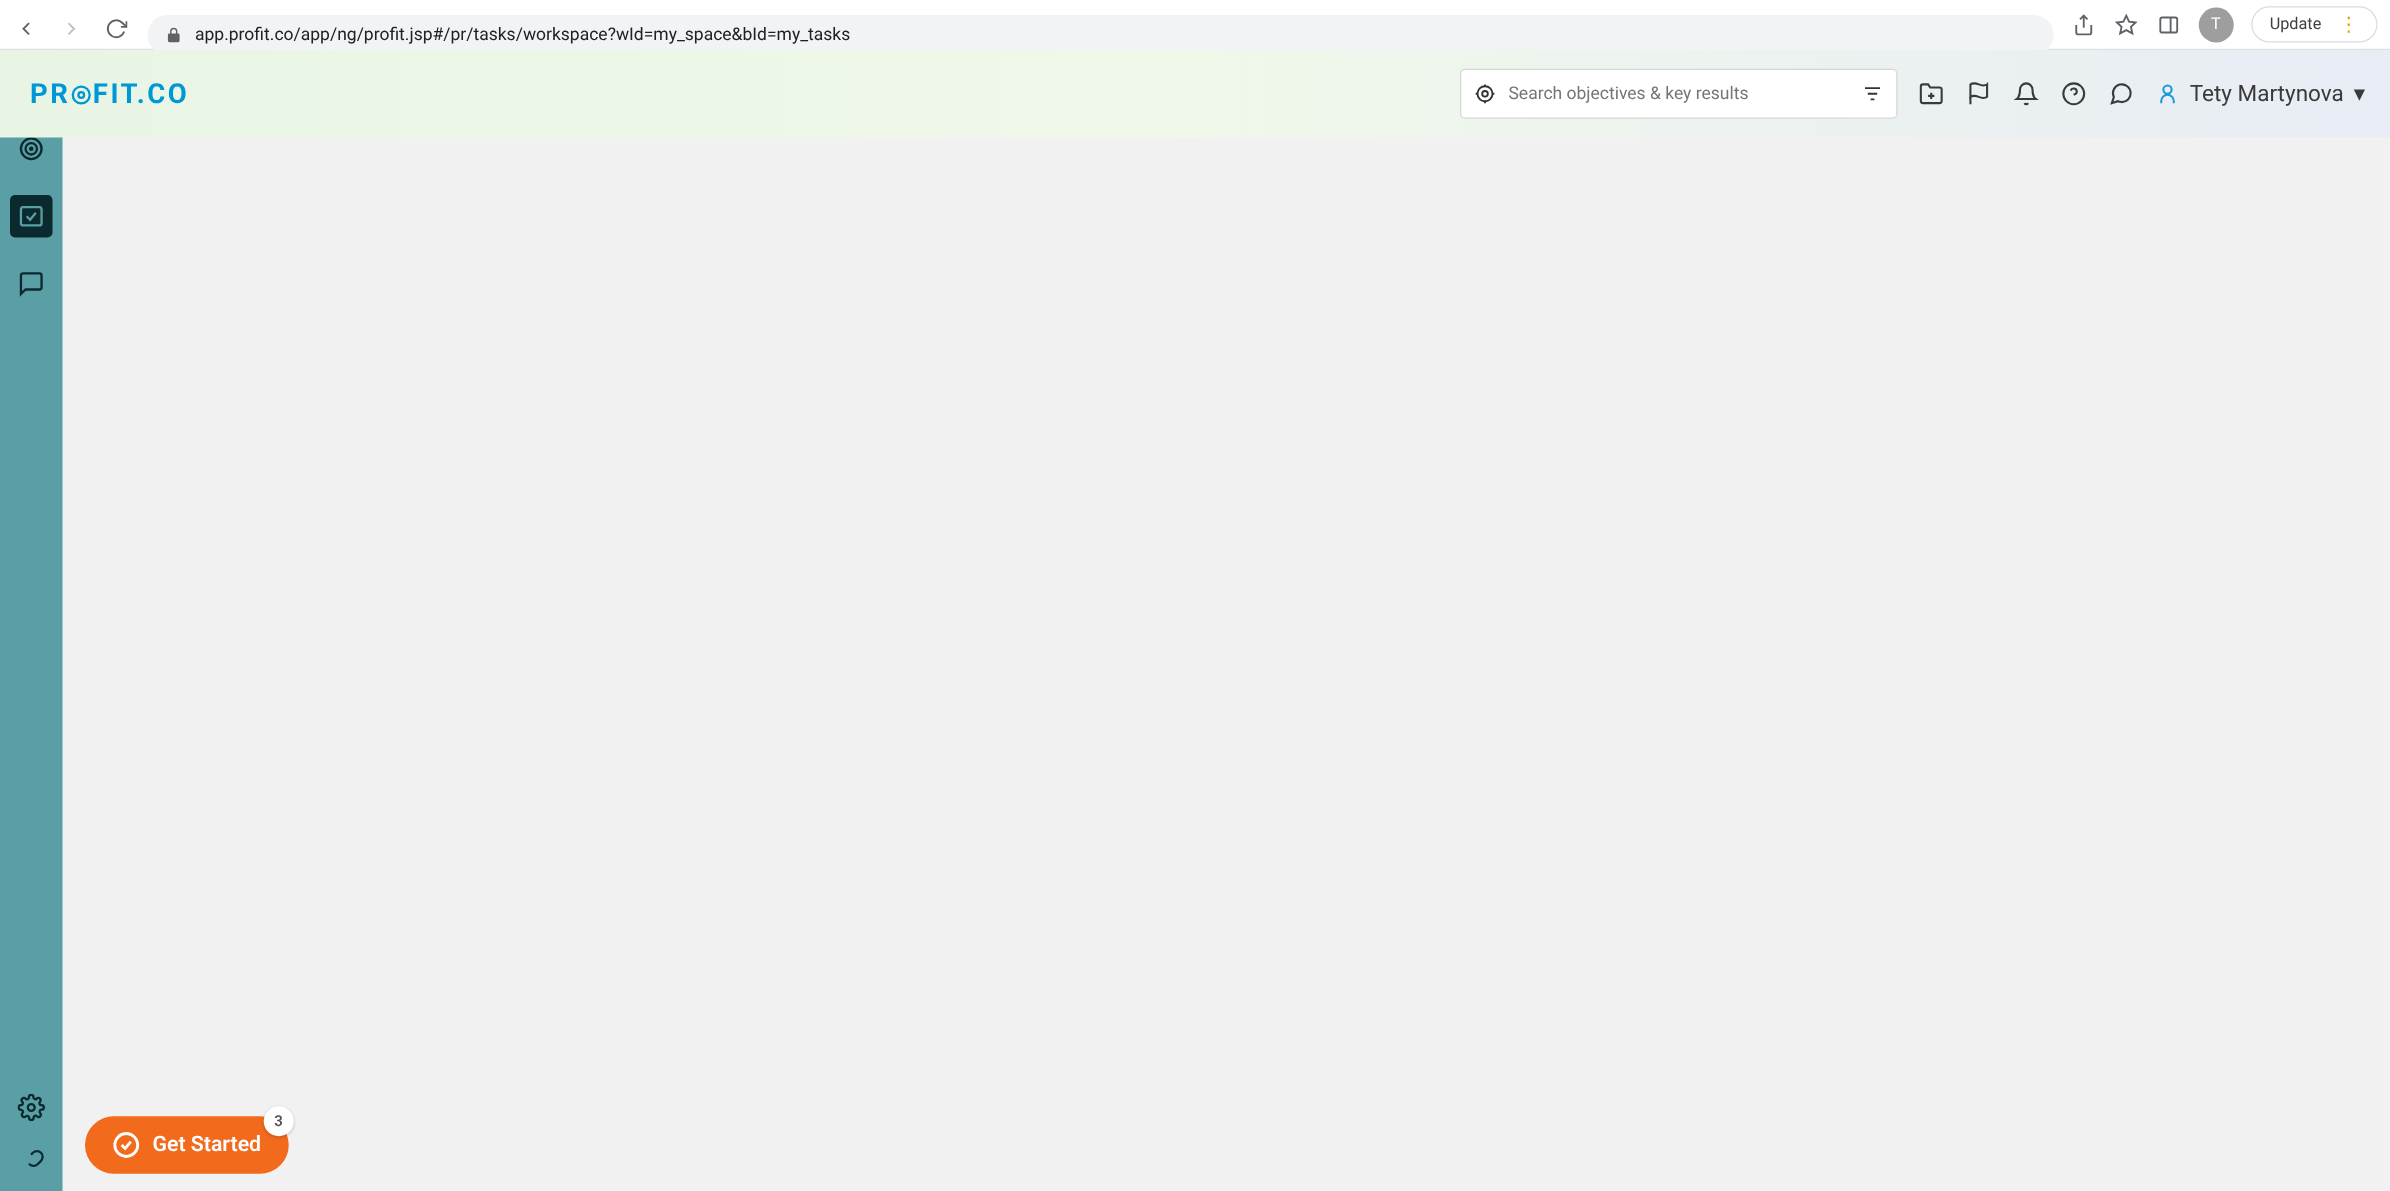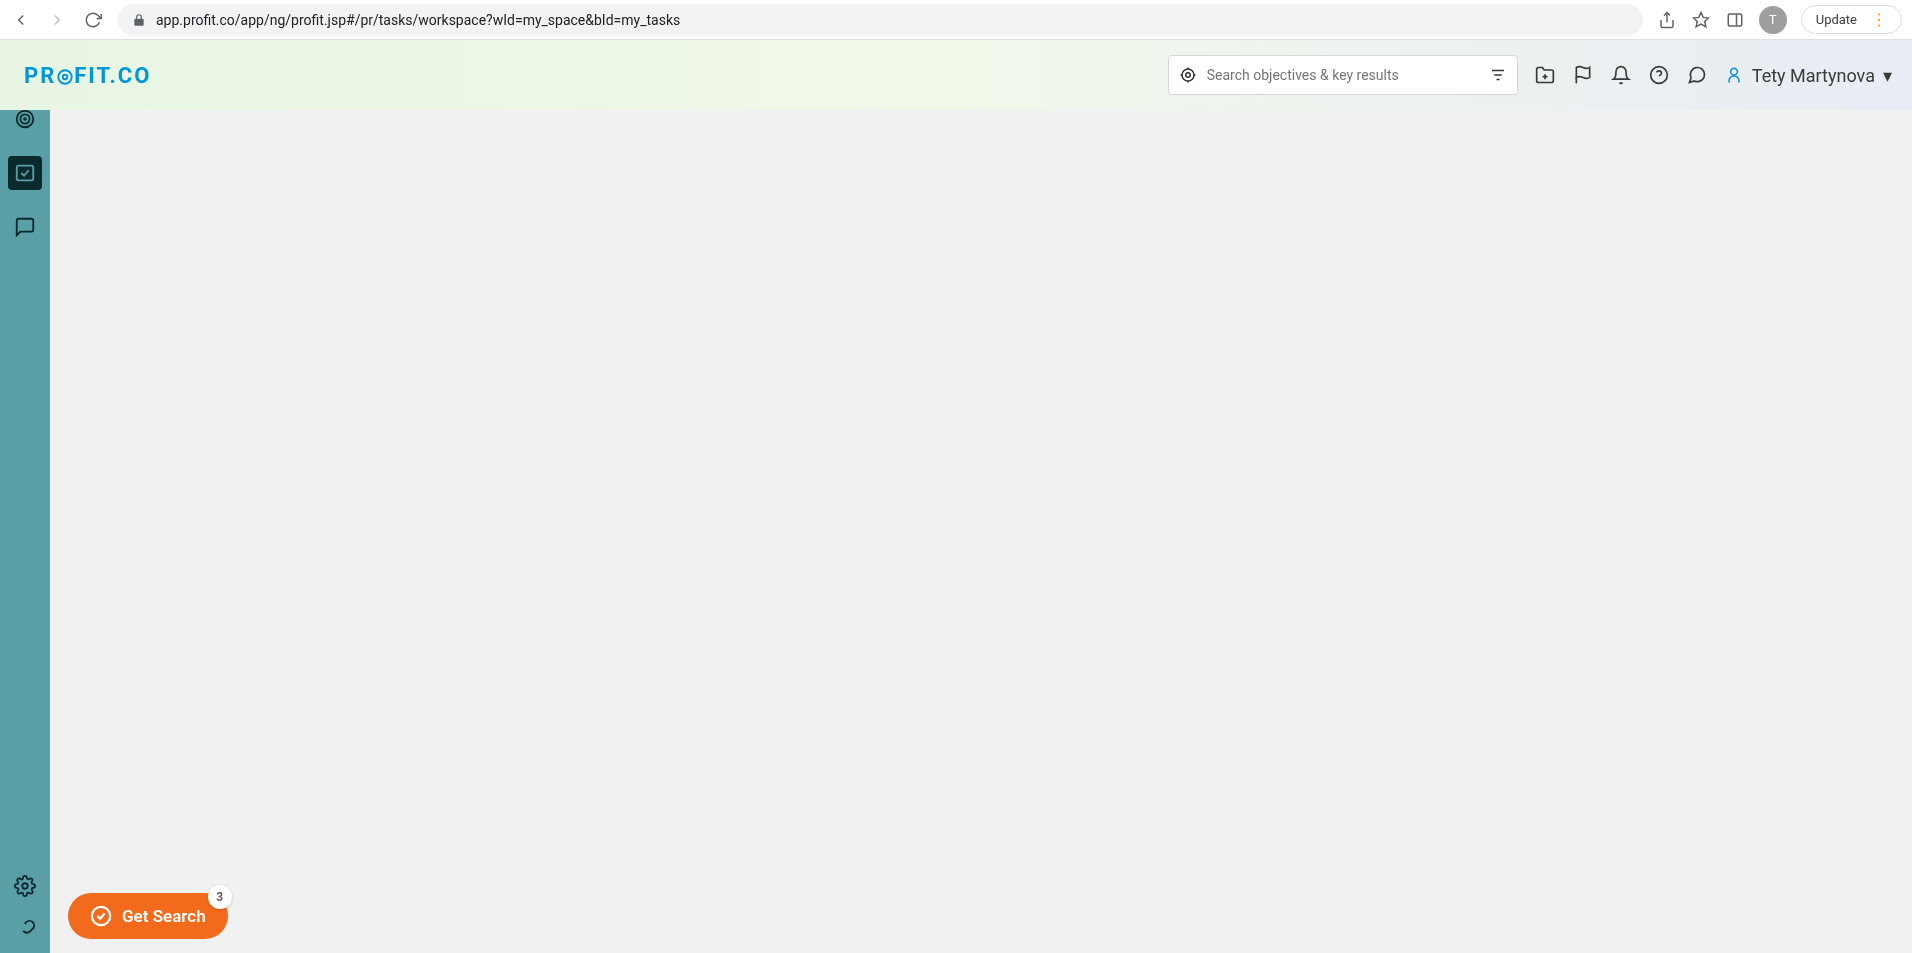--- a/index.html
+++ b/index.html
@@ -1,19 +1,19 @@
 <!DOCTYPE html>
 <html><head>
 <meta charset="utf-8">
 <style>
 * { margin:0; padding:0; box-sizing:border-box; font-family:-apple-system,BlinkMacSystemFont,"Segoe UI",Roboto,sans-serif; }
 body { background:#f1f1f1; width:1912px; height:953px; overflow:hidden; position:relative; }
 
 
-.browser-bar { height:40px; background:#fff; display:flex; align-items:center; padding:12px 10px; gap:14px; border-bottom:1px solid #e0e0e0; }
+.browser-bar { height:40px; background:#fff; display:flex; padding:12px 10px; gap:14px; border-bottom:1px solid #e0e0e0; }
 .browser-bar .nav-btn { width:22px; height:22px; display:flex; align-items:center; justify-content:center; color:#5f6368; cursor:pointer; }
 .url-box { flex:1; background:#f1f3f4; border-radius:20px; height:32px; display:flex; align-items:center; padding:0 14px; color:#202124; font-size:14px; gap:10px; }
 .url-box .lock { color:#5f6368; }
 .br-right { display:flex; align-items:center; gap:14px; }
 .br-right .icon { width:20px; height:20px; color:#5f6368; display:flex; align-items:center; justify-content:center; }
 .br-avatar { width:28px; height:28px; border-radius:50%; background:#9e9e9e; color:#fff; display:flex; align-items:center; justify-content:center; font-size:13px; }
 .update-btn { border:1px solid #dadce0; border-radius:16px; padding:4px 14px; font-size:13px; color:#3c4043; display:flex; align-items:center; gap:14px; }
 .update-dots { color:#f29900; font-size:16px; }
 
 
@@ -220,15 +220,15 @@
   </div>
 </div>
 
 <div class="get-started">
   <span>
       <svg width="22" height="22" viewBox="0 0 24 24" fill="none" stroke="currentColor" stroke-width="2.5">
         <circle cx="12" cy="12" r="10"></circle>
         <polyline points="8 12 11 15 16 9"></polyline>
       </svg>
     </span>
-  <span>Get Search</span>
+  <span>Get Started</span>
   <div class="gs-badge">3</div>
 </div>
 
 </body></html>

